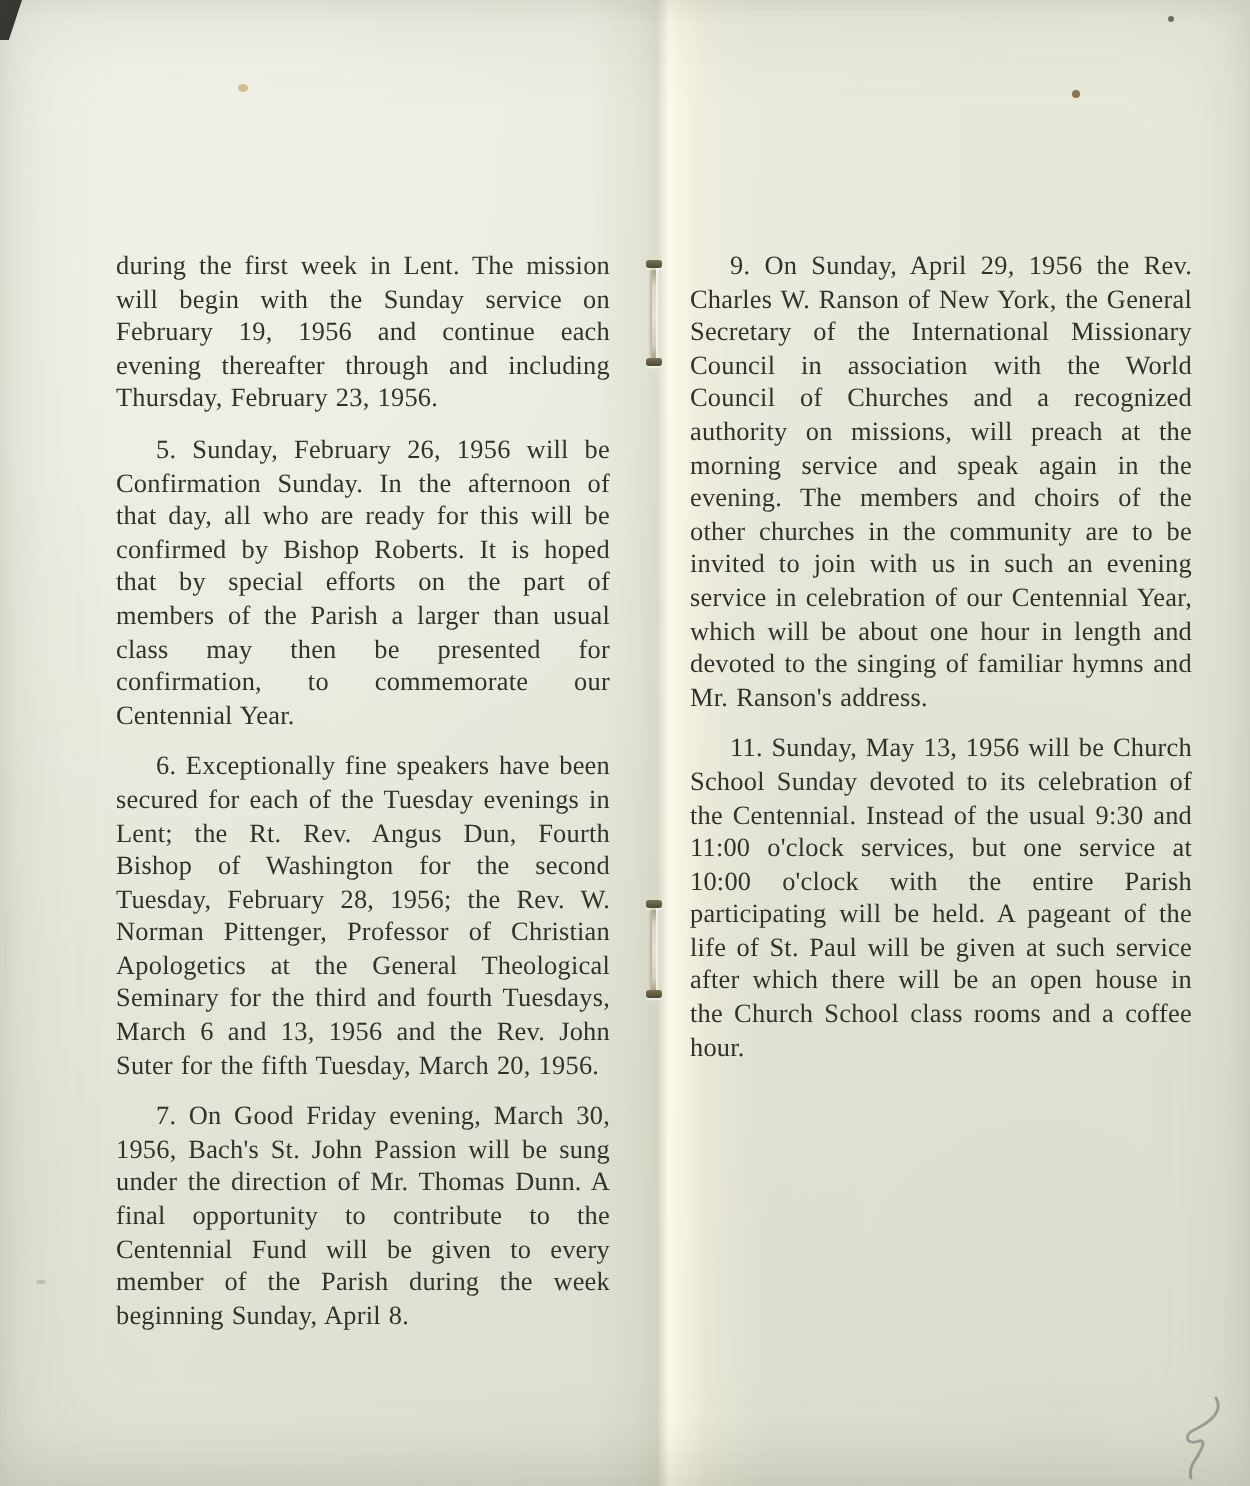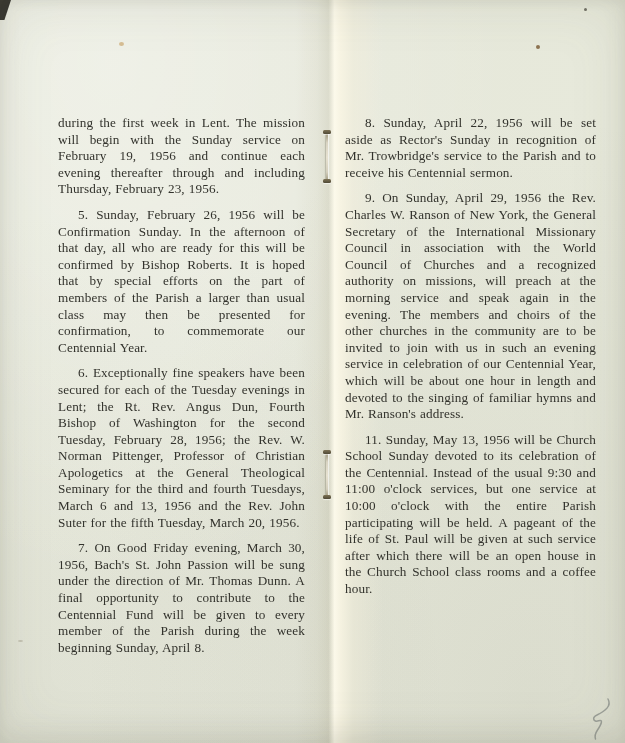--- a/index.html
+++ b/index.html
@@ -79,21 +79,21 @@
     inset: 0;
     pointer-events: none;
     box-shadow:
       inset 0 0 55px rgba(100,100,78,0.13),
       inset 0 -10px 22px rgba(100,100,78,0.10),
       inset 0 4px 10px rgba(100,100,78,0.06);
   }
   
   .text-col {
     position: absolute;
-    top: 115px;
+    top: 125px;
     color: #32322c;
     font-size: 13.2px;
     line-height: 16.6px;
     text-align: justify;
     letter-spacing: 0.12px;
     word-spacing: 0.6px;
   }
   .col-left  { left: 58px;  width: 247px; }
   .col-right { left: 345px; width: 251px; }
   .para { margin: 0; text-indent: 20px; }
@@ -116,21 +116,20 @@
   <div class="staple-end" style="left:323px; top:495px;"></div>
 
   <div class="text-col col-left">
     <p class="para cont">during the first week in Lent. The mission will begin with the Sunday service on February 19, 1956 and continue each evening thereafter through and including Thursday, February 23, 1956.</p>
     <p class="para">5. Sunday, February 26, 1956 will be Confirmation Sunday. In the afternoon of that day, all who are ready for this will be confirmed by Bishop Roberts. It is hoped that by special efforts on the part of members of the Parish a larger than usual class may then be presented for confirmation, to commemorate our Centennial Year.</p>
     <p class="para">6. Exceptionally fine speakers have been secured for each of the Tuesday evenings in Lent; the Rt. Rev. Angus Dun, Fourth Bishop of Washington for the second Tuesday, February 28, 1956; the Rev. W. Norman Pittenger, Professor of Christian Apologetics at the General Theological Seminary for the third and fourth Tuesdays, March 6 and 13, 1956 and the Rev. John Suter for the fifth Tuesday, March 20, 1956.</p>
     <p class="para">7. On Good Friday evening, March 30, 1956, Bach's St. John Passion will be sung under the direction of Mr. Thomas Dunn. A final opportunity to contribute to the Centennial Fund will be given to every member of the Parish during the week beginning Sunday, April 8.</p>
   </div>
 
   <div class="text-col col-right">
-    <p class="para">8. Sunday, April 22, 1956 will be set aside as Rector's Sunday in recognition of Mr. Trowbridge's service to the Parish and to receive his Centennial sermon.</p>
     <p class="para">9. On Sunday, April 29, 1956 the Rev. Charles W. Ranson of New York, the General Secretary of the International Missionary Council in association with the World Council of Churches and a recognized authority on missions, will preach at the morning service and speak again in the evening. The members and choirs of the other churches in the community are to be invited to join with us in such an evening service in celebration of our Centennial Year, which will be about one hour in length and devoted to the singing of familiar hymns and Mr. Ranson's address.</p>
     <p class="para">11. Sunday, May 13, 1956 will be Church School Sunday devoted to its celebration of the Centennial. Instead of the usual 9:30 and 11:00 o'clock services, but one service at 10:00 o'clock with the entire Parish participating will be held. A pageant of the life of St. Paul will be given at such service after which there will be an open house in the Church School class rooms and a coffee hour.</p>
   </div>
 
   <div class="corner-dark"></div>
   <div class="speck speck-1"></div>
   <div class="speck speck-2"></div>
   <div class="speck speck-3"></div>
   <div class="speck speck-4"></div>
 

